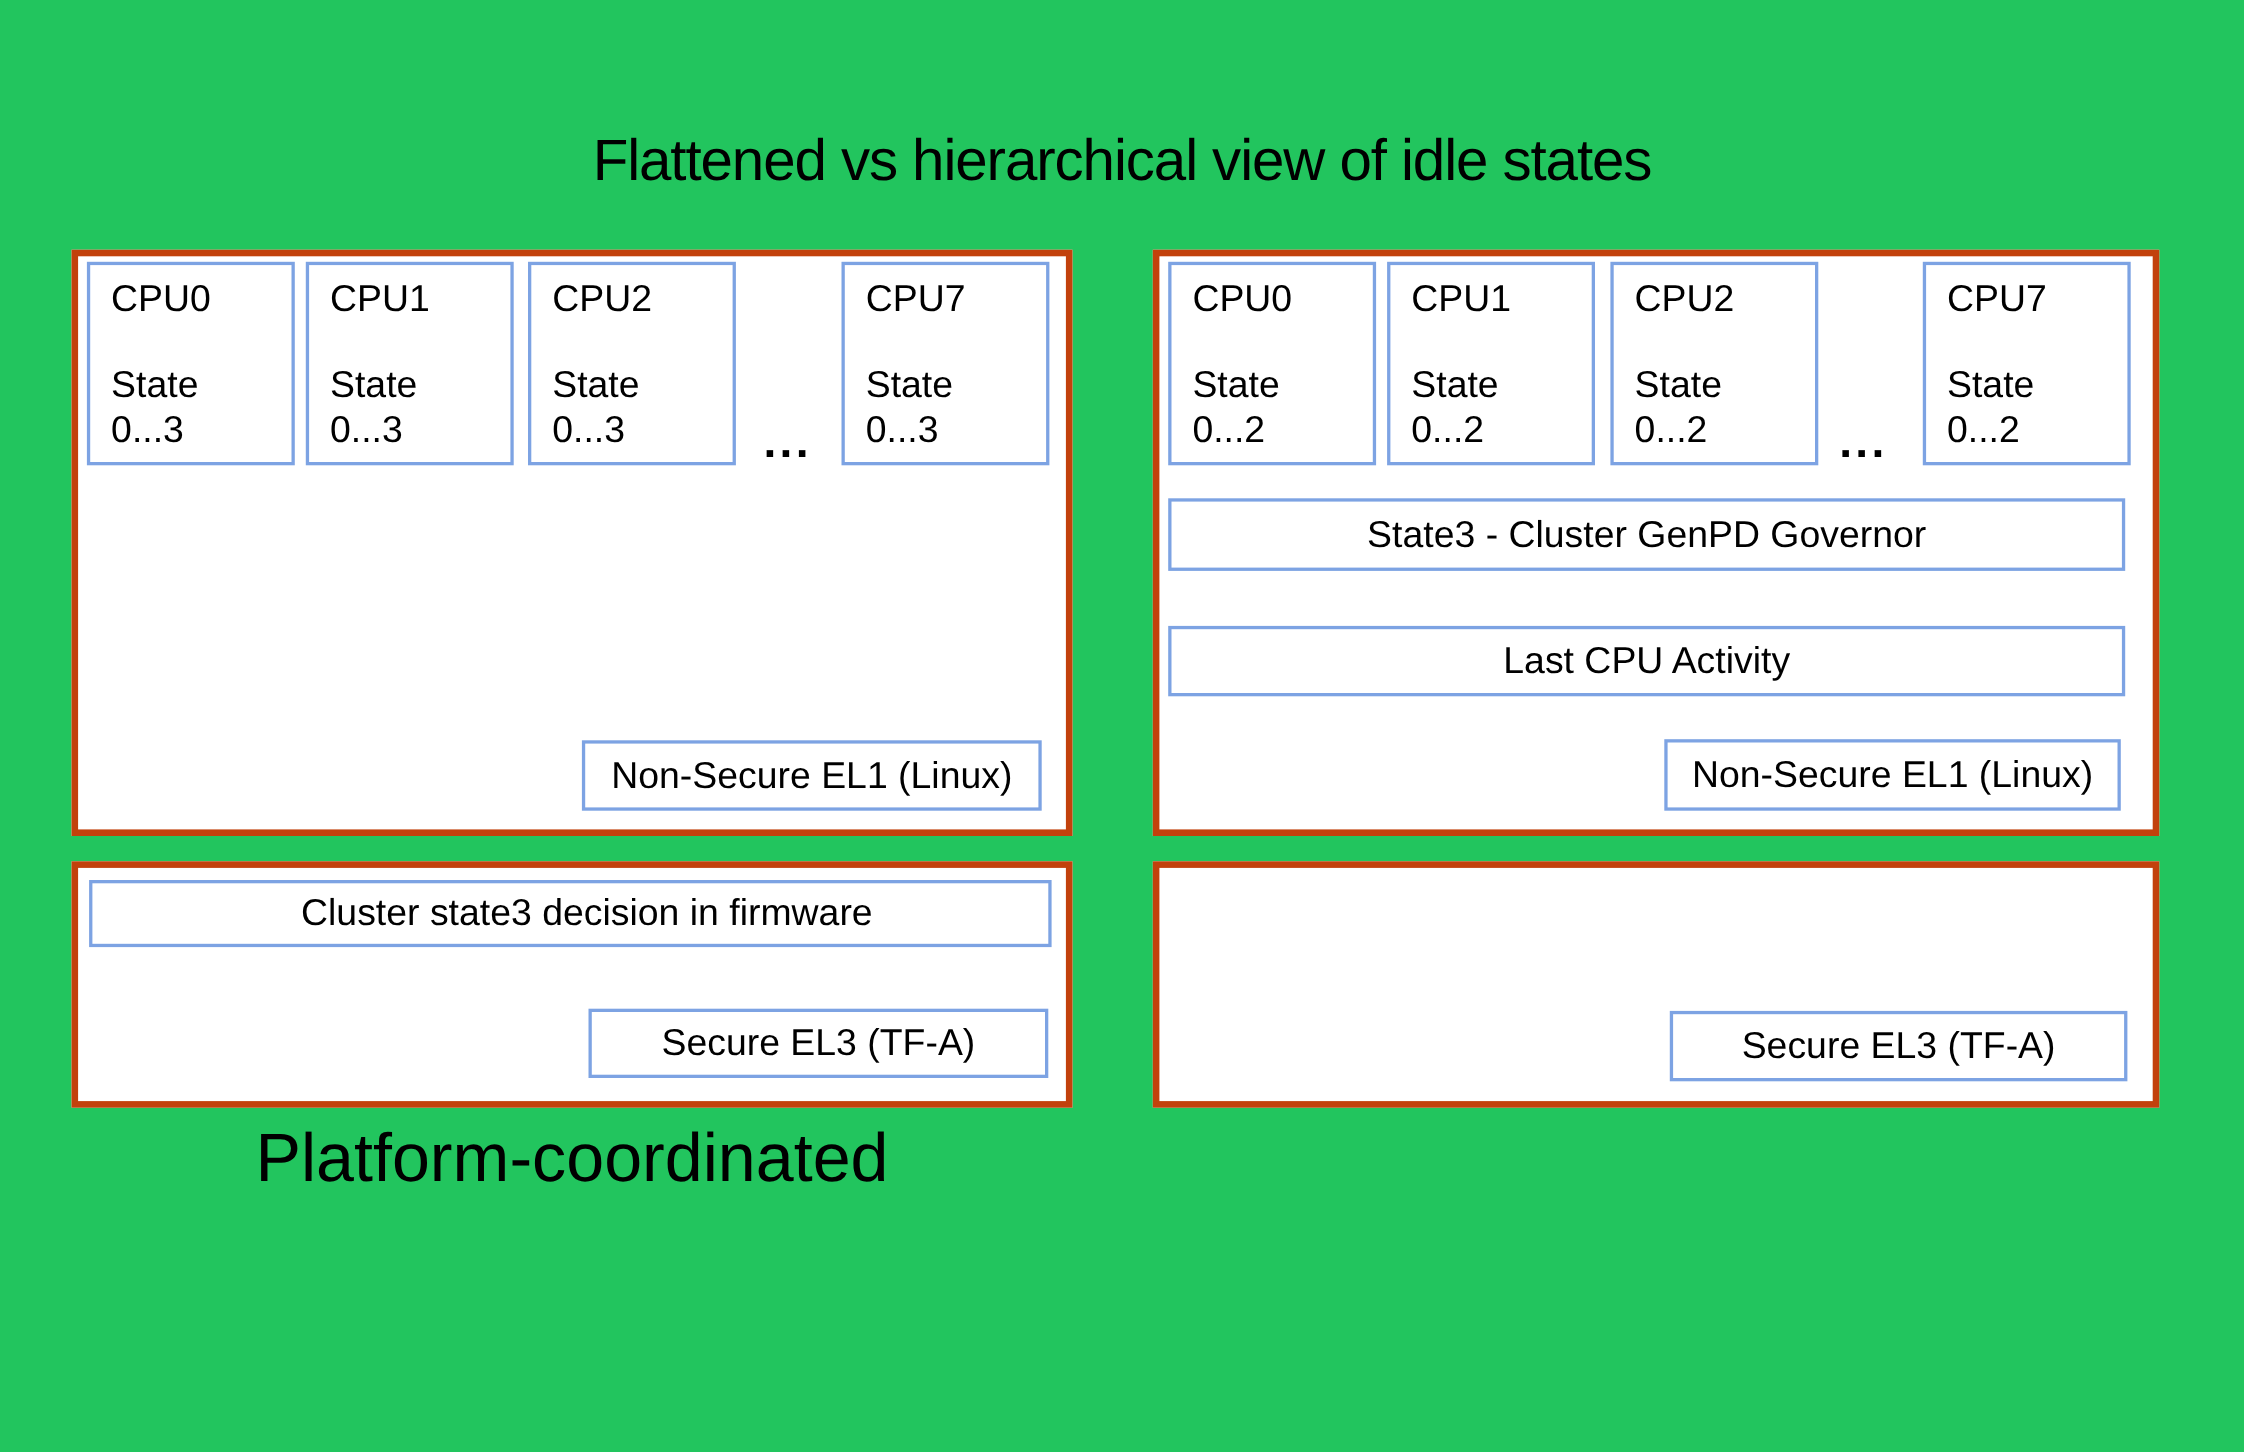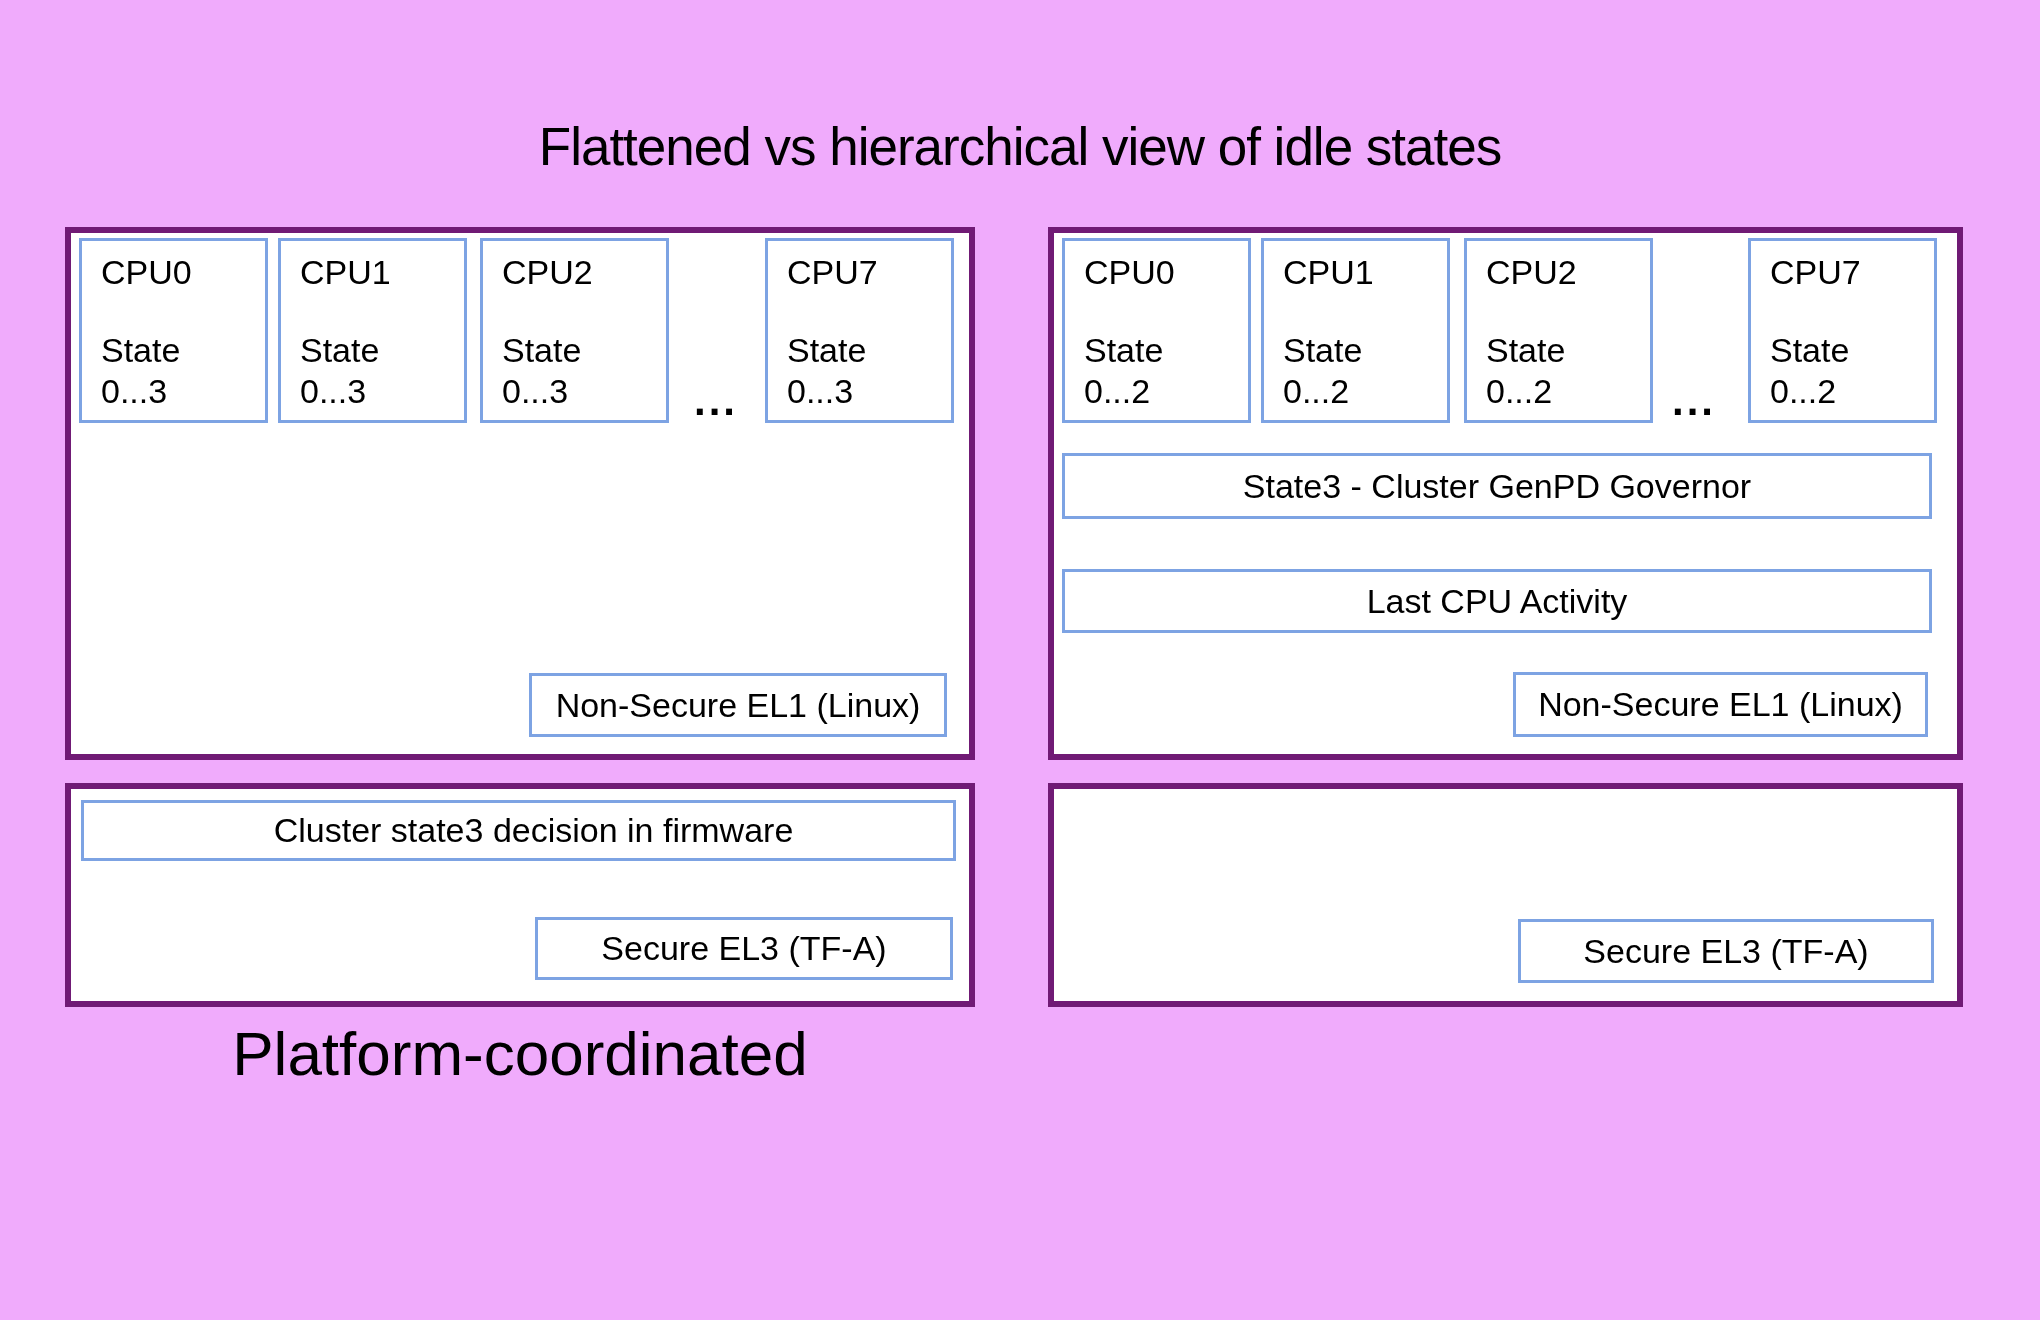--- a/index.html
+++ b/index.html
@@ -6,36 +6,36 @@
     margin: 0;
     padding: 0;
     background: #ffffff;
     font-family: "Liberation Sans", "DejaVu Sans", sans-serif;
     color: #000000;
   }
   .stage {
     position: relative;
     width: 2040px;
     height: 1320px;
-    background: #f0abfc;
+    background: #22c55e;
     overflow: hidden;
   }
   .title {
     position: absolute;
     top: 116px;
     left: 0;
     width: 2040px;
     text-align: center;
     font-size: 53px;
     letter-spacing: -1px;
     white-space: nowrap;
   }
   .panel {
     position: absolute;
-    border: 6px solid #701a75;
+    border: 6px solid #c2410c;
     background: #ffffff;
     box-sizing: border-box;
   }
   .panel-lt { left: 65px;   top: 227px; width: 910px; height: 533px; }
   .panel-rt { left: 1048px; top: 227px; width: 915px; height: 533px; }
   .panel-lb { left: 65px;   top: 783px; width: 910px; height: 224px; }
   .panel-rb { left: 1048px; top: 783px; width: 915px; height: 224px; }
   .ibox {
     position: absolute;
     border: 3px solid #7da3e3;

